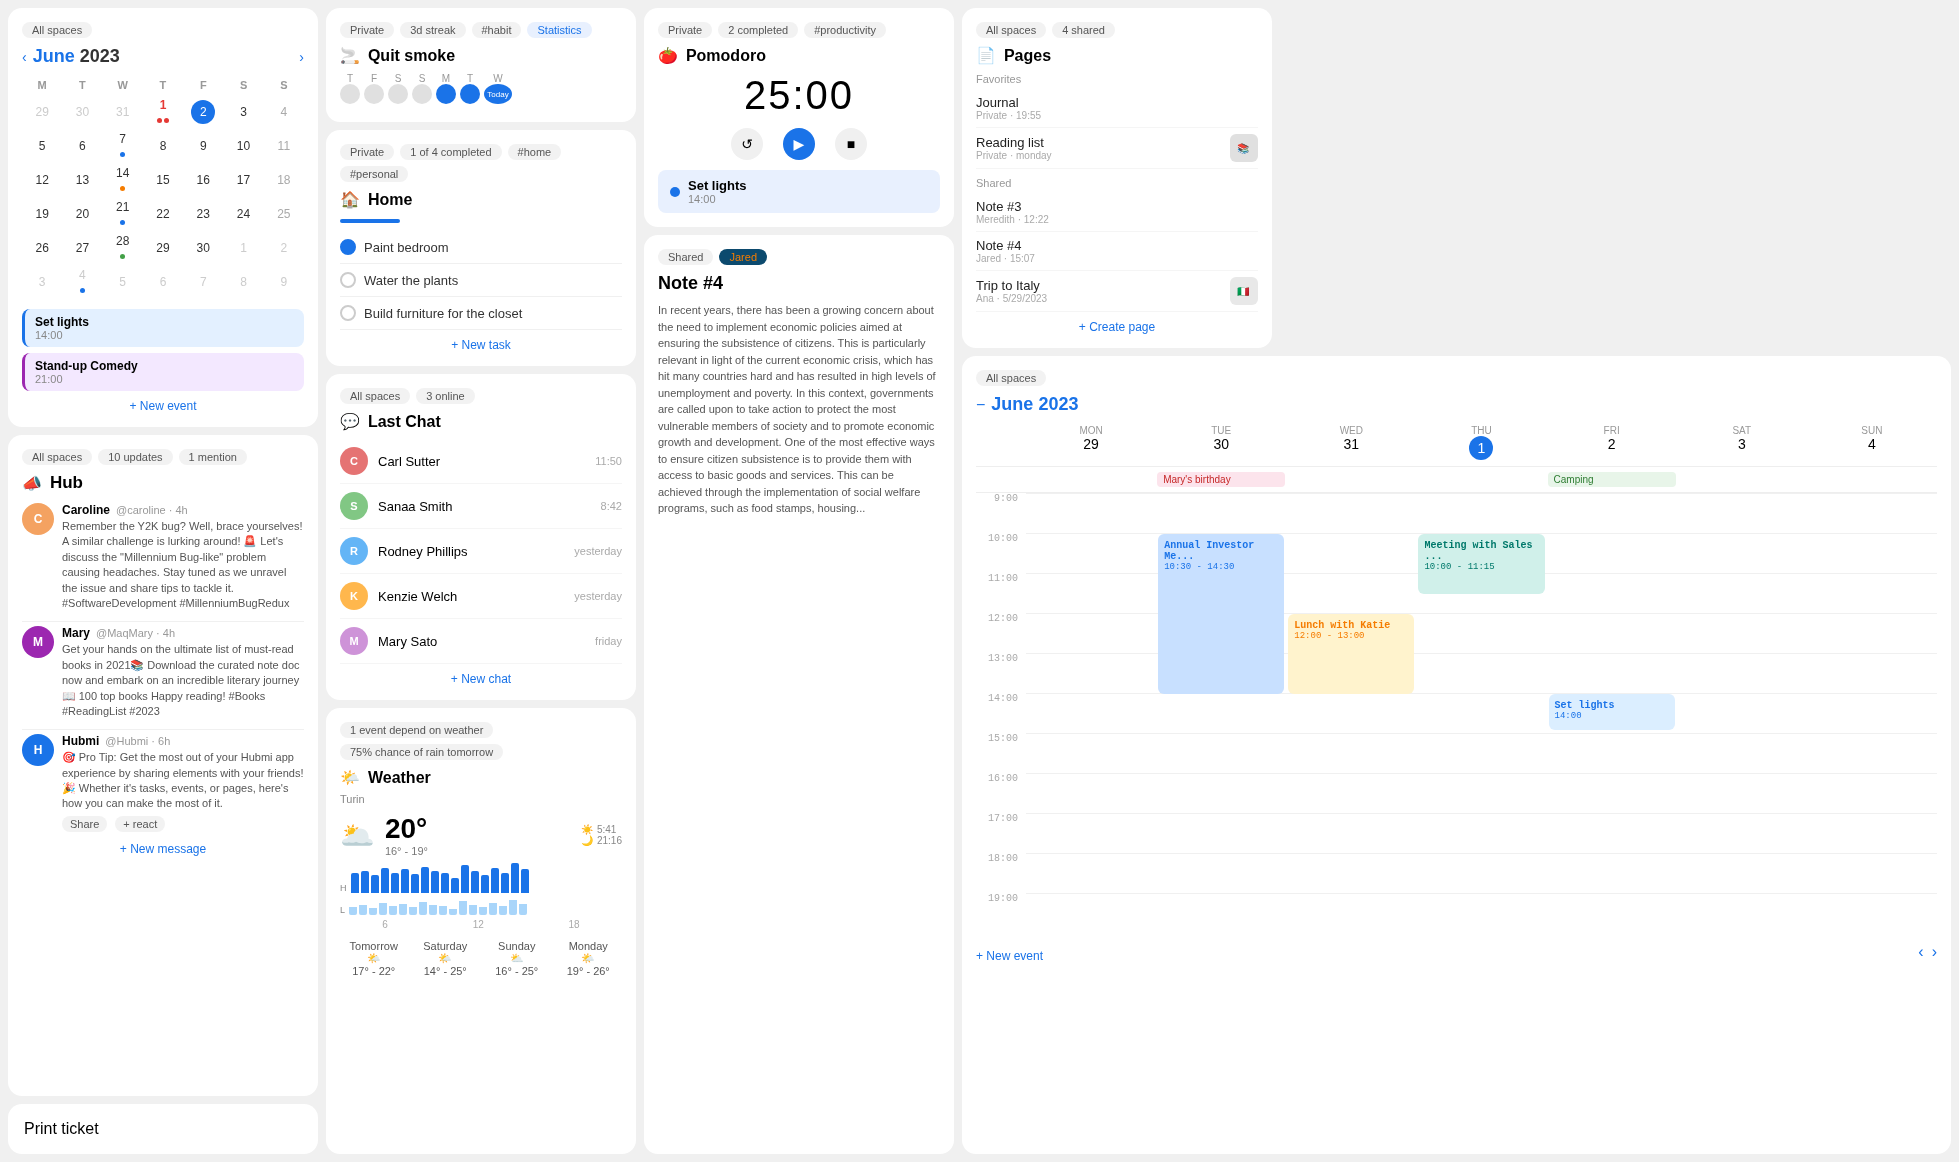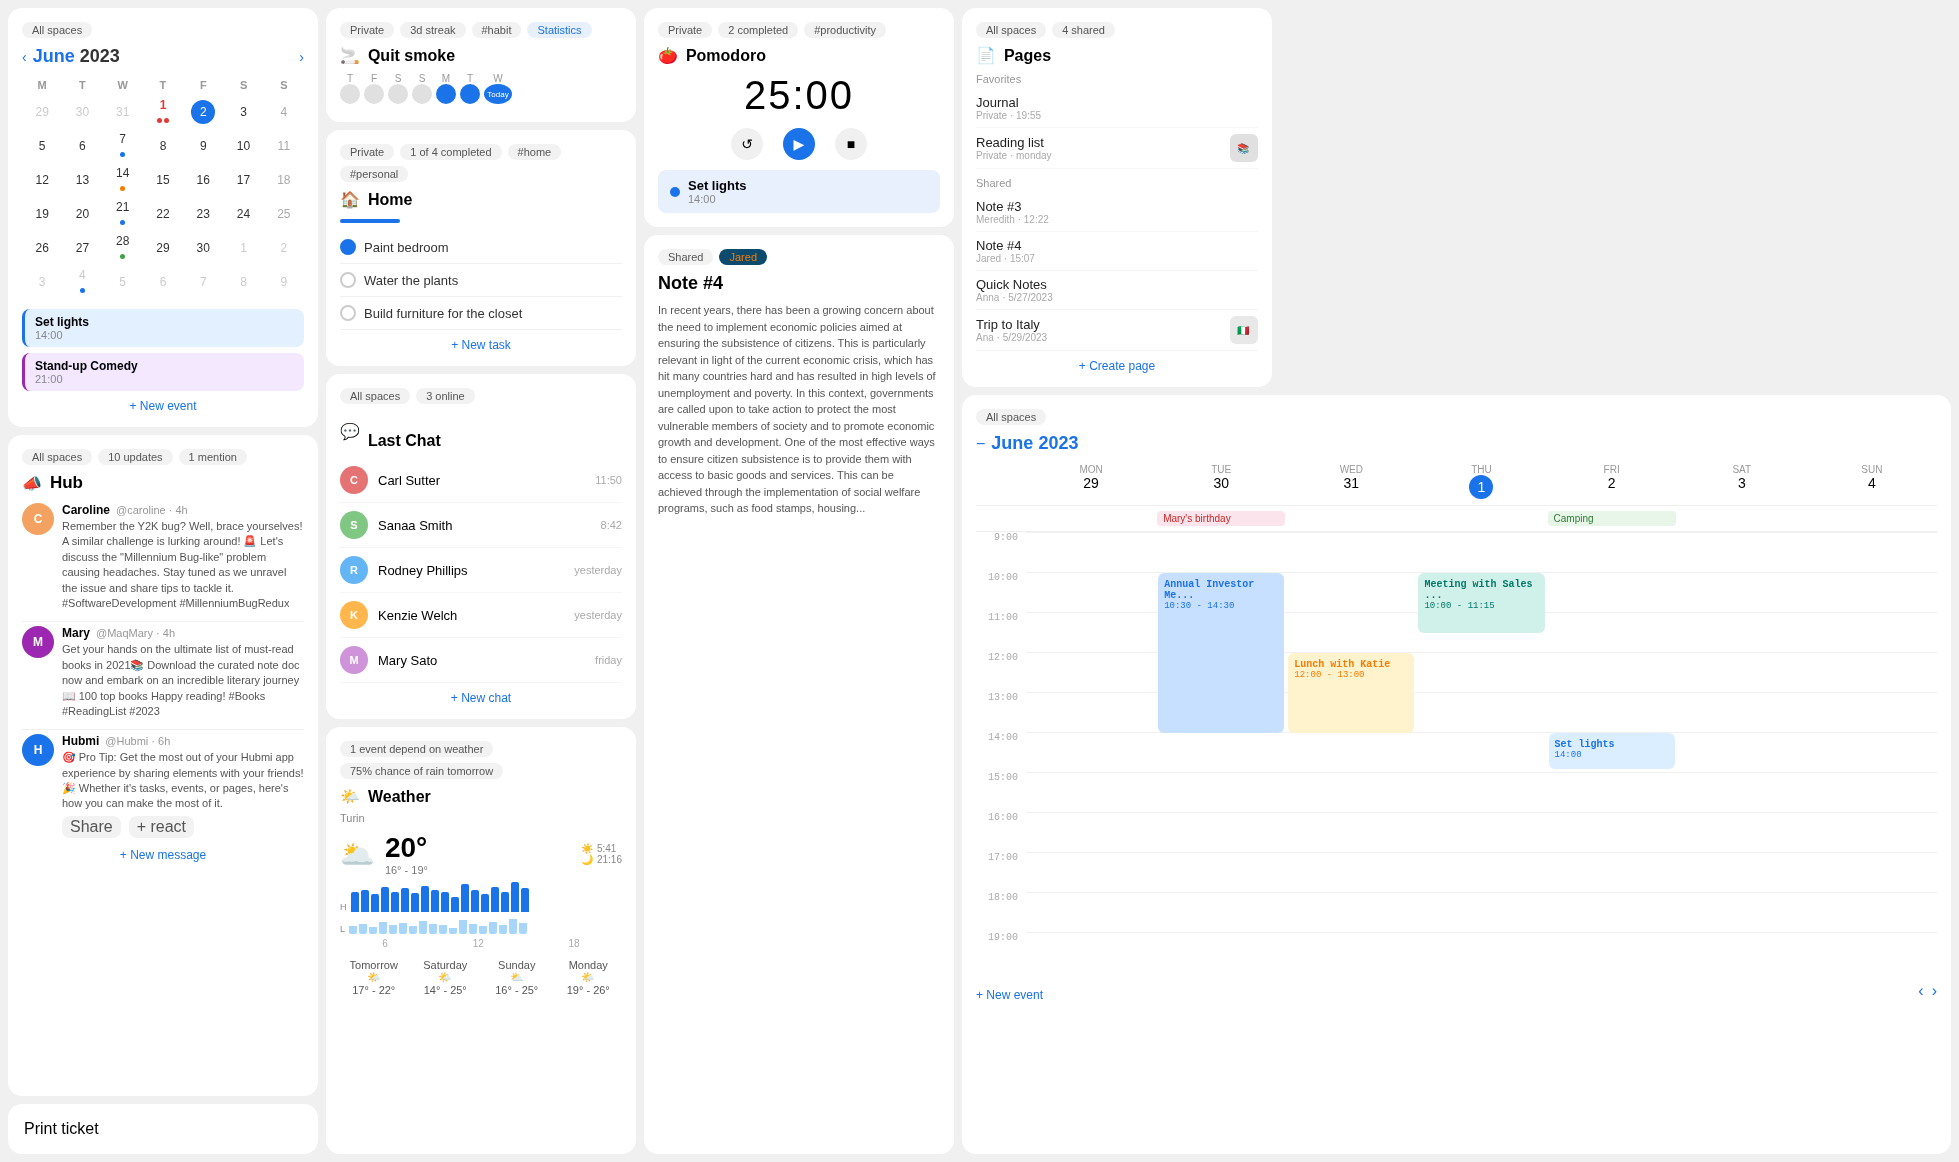--- a/index.html
+++ b/index.html
@@ -52,21 +52,21 @@
     .hub-header { display: flex; align-items: center; gap: 8px; margin-bottom: 10px; }
     .hub-title { font-size: 17px; font-weight: 700; }
     .hub-msg { display: flex; gap: 8px; margin-bottom: 10px; }
     .avatar { width: 32px; height: 32px; border-radius: 50%; flex-shrink: 0; display: flex; align-items: center; justify-content: center; font-size: 12px; color: #fff; font-weight: 600; }
     .hub-msg-content { flex: 1; }
     .hub-msg-header { display: flex; gap: 6px; align-items: baseline; }
     .hub-name { font-weight: 600; font-size: 12px; }
     .hub-handle { color: #999; font-size: 11px; }
     .hub-text { font-size: 11px; color: #555; line-height: 1.4; margin-top: 2px; }
     .hub-actions { display: flex; gap: 8px; margin-top: 4px; }
-    .hub-action-btn { background: #f2f2f2; border-radius: 8px; padding: 2px 8px; font-size: 16px; color: #555; cursor: pointer; border: none; }
+    .hub-action-btn { background: #f2f2f2; border-radius: 8px; padding: 2px 8px; font-size: 11px; color: #555; cursor: pointer; border: none; }
     
     .print-ticket { background: #fff; border-radius: 14px; padding: 16px; margin-top: auto; }
     .print-ticket-label { font-size: 16px; font-weight: 500; }
     .streak-day { font-size: 10px; color: #999; }
     .streak-item { text-align: center; }
     
     .task-item { display: flex; align-items: center; gap: 8px; padding: 8px 0; border-bottom: 1px solid #f0f0f0; font-size: 13px; color: #333; }
     .checkbox { width: 16px; height: 16px; border-radius: 50%; border: 2px solid #ccc; flex-shrink: 0; }
     .checkbox.checked { background: #1a73e8; border-color: #1a73e8; }
     
@@ -344,21 +344,21 @@
     <a class="new-link">+ New task</a>
   </div>
 
   <div class="card">
     <div class="badge-row">
       <span class="badge">All spaces</span>
       <span class="badge">3 online</span>
     </div>
     <div style="display:flex;align-items:center;gap:8px;margin-bottom:8px;">
       <span>💬</span>
-      <span style="font-size:16px;font-weight:700;margin-top:20px;">Last Chat</span>
+      <span style="font-size:16px;font-weight:700;">Last Chat</span>
     </div>
     <div class="chat-item">
       <div class="avatar" style="background:#e57373;width:28px;height:28px;font-size:11px;">C</div>
       <span class="chat-name">Carl Sutter</span>
       <span class="chat-time">11:50</span>
     </div>
     <div class="chat-item">
       <div class="avatar" style="background:#81c784;width:28px;height:28px;font-size:11px;">S</div>
       <span class="chat-name">Sanaa Smith</span>
       <span class="chat-time">8:42</span>
@@ -554,26 +554,20 @@
       </div>
     </div>
     <div class="page-item">
       <div class="page-item-left">
         <span class="page-item-name">Note #4</span>
         <span class="page-item-meta">Jared · 15:07</span>
       </div>
     </div>
     <div class="page-item">
       <div class="page-item-left">
-        <span class="page-item-name">Quick Notes</span>
-        <span class="page-item-meta">Anna · 5/27/2023</span>
-      </div>
-    </div>
-    <div class="page-item">
-      <div class="page-item-left">
         <span class="page-item-name">Trip to Italy</span>
         <span class="page-item-meta">Ana · 5/29/2023</span>
       </div>
       <div style="width:28px;height:28px;border-radius:6px;background:#e8e8e8;overflow:hidden;display:flex;align-items:center;justify-content:center;font-size:10px;">🇮🇹</div>
     </div>
 
     <a class="new-link">+ Create page</a>
   </div>
 
   <div class="week-cal" style="flex:1;overflow:auto;">

